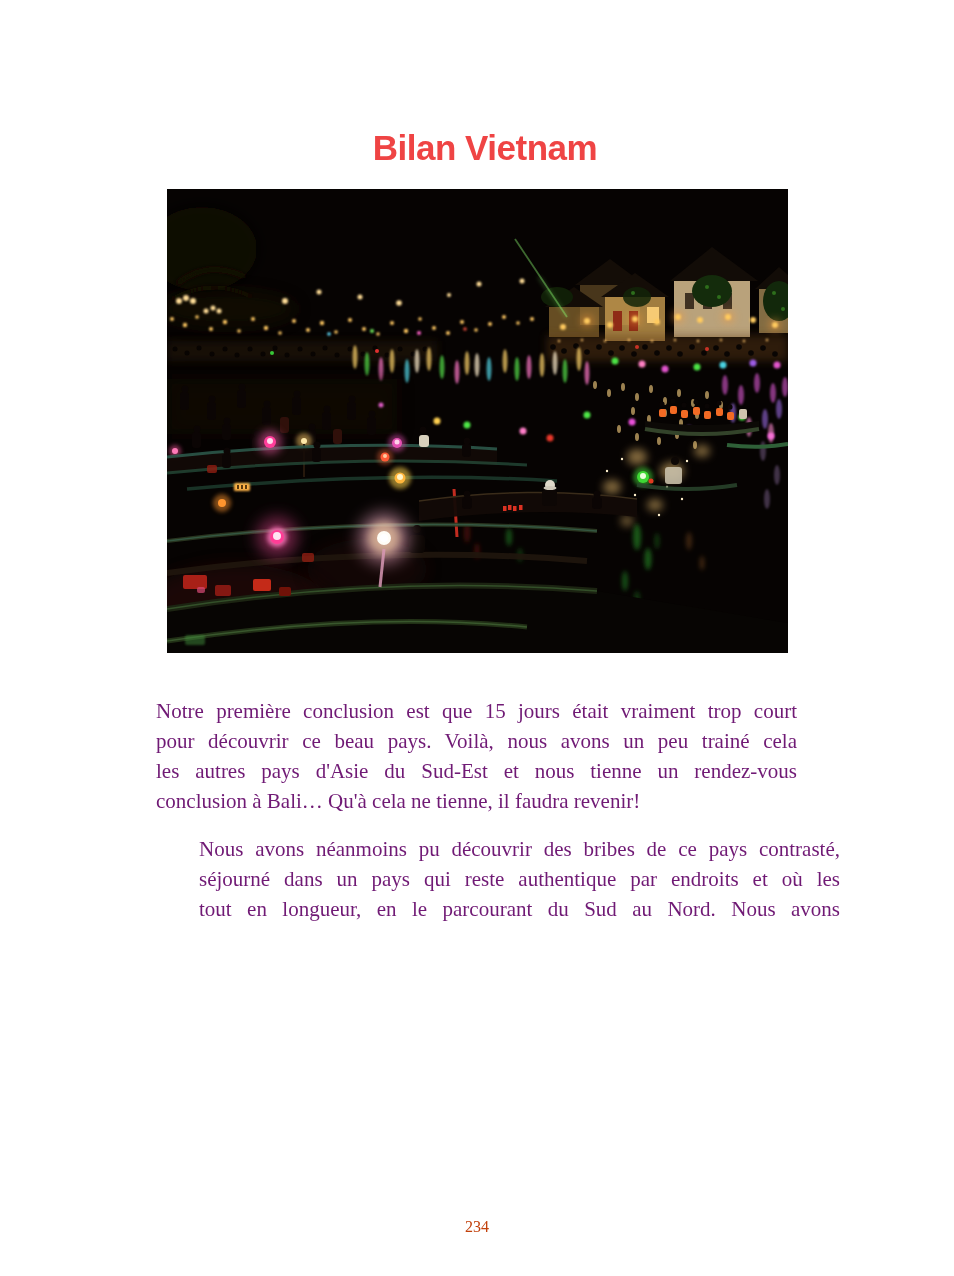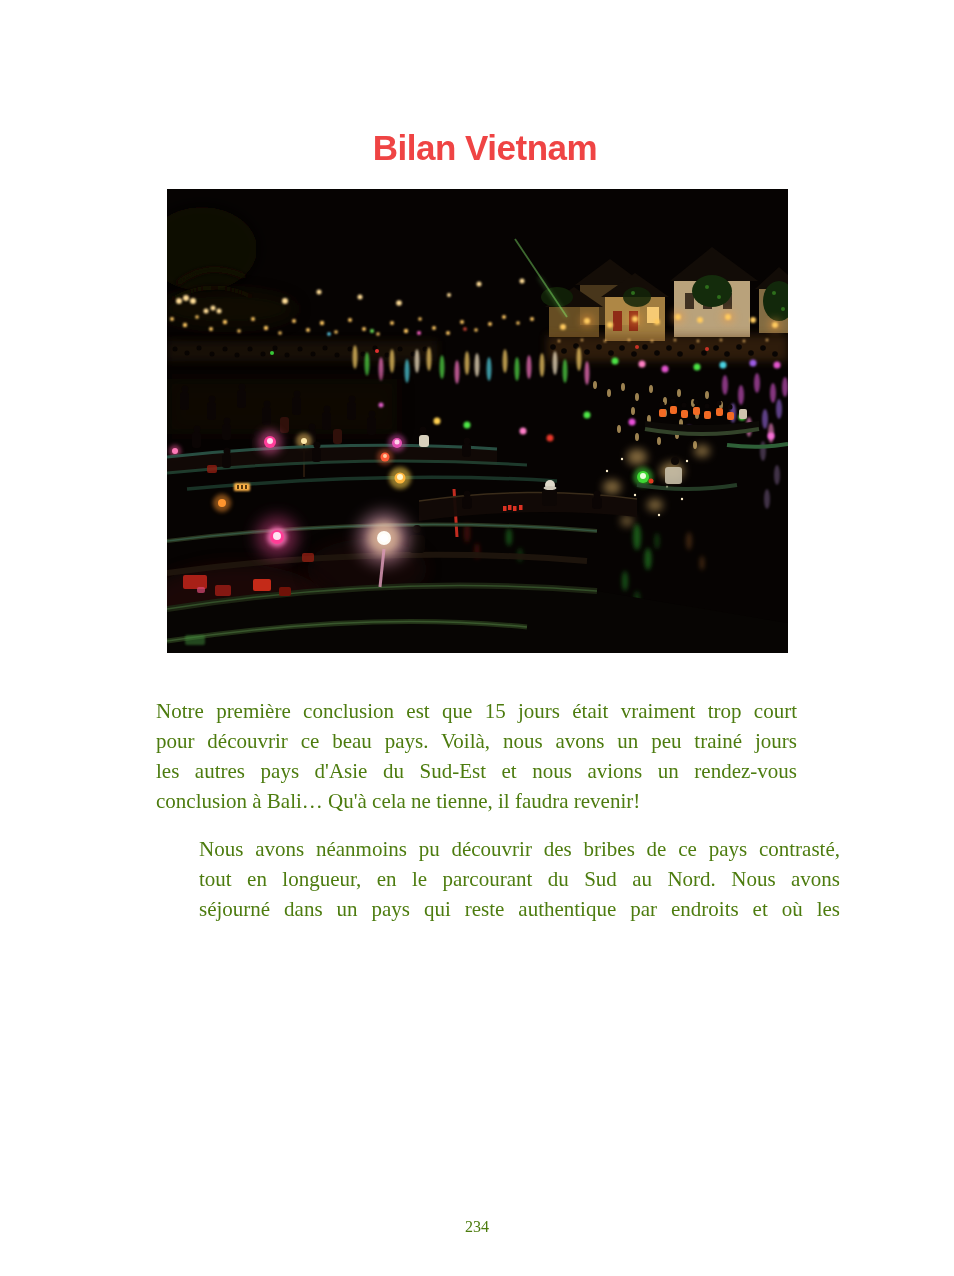--- a/index.html
+++ b/index.html
@@ -5,27 +5,27 @@
   html,body{margin:0;padding:0;background:#ffffff;}
   .page{position:relative;width:954px;height:1276px;background:#ffffff;overflow:hidden;
         font-family:"Liberation Serif", serif;}
   .title{position:absolute;top:120px;left:0;width:954px;margin:8px;text-align:center;
          font-family:"Liberation Sans", sans-serif;font-weight:700;font-size:35px;
          letter-spacing:-0.5px;color:#ef4444;}
   .photo{position:absolute;left:167px;top:189px;width:621px;height:464px;margin:0;
          background:#050302;overflow:hidden;}
   .photo svg{display:block;width:100%;height:100%;}
   .para{position:absolute;left:156px;width:641px;margin:0;font-size:21px;line-height:30px;
-        color:#4d7c0f;}
+        color:#701a75;}
   .para .ln{text-align:justify;text-align-last:justify;height:30px;white-space:nowrap;}
   .para .ln.last{text-align-last:left;}
   .p1{top:696px;}
   .p2{top:834px;margin-left:43px;}
   .pageno{position:absolute;top:1218px;left:0;width:954px;text-align:center;
-          font-size:16px;color:#4d7c0f;}
+          font-size:16px;color:#c2410c;}
 </style>
 </head>
 <body>
 
 <div class="page">
 
   <h1 class="title">Bilan Vietnam</h1>
 
   <figure class="photo" role="img" aria-label="Photo de nuit : barques et lanternes lotus colorées sur la rivière de Hoi An, Vietnam, maisons éclairées et reflets sur l'eau">
     <svg viewBox="0 0 621 464" preserveAspectRatio="none">
@@ -488,29 +488,29 @@
         <circle cx="217" cy="349" r="16" fill="#ffd9a8" opacity="0.6" filter="url(#f4)"></circle>
         <circle cx="217" cy="349" r="7" fill="#fffdf6"></circle>
           <circle cx="217" cy="349" r="4" fill="#ffffff"></circle>
         <line x1="217" y1="360" x2="213" y2="398" stroke="#d898b4" stroke-width="3" opacity="0.85"></line>
       </g>
     </svg>
   </figure>
 
   <p class="para p1">
     <span class="ln">Notre première conclusion est que 15 jours était vraiment trop court</span>
-    <span class="ln">pour découvrir ce beau pays. Voilà, nous avons un peu trainé jours</span>
-    <span class="ln">les autres pays d'Asie du Sud-Est et nous avions un rendez-vous</span>
+    <span class="ln">pour découvrir ce beau pays. Voilà, nous avons un peu trainé cela</span>
+    <span class="ln">les autres pays d'Asie du Sud-Est et nous tienne un rendez-vous</span>
     <span class="ln last">conclusion à Bali… Qu'à cela ne tienne, il faudra revenir!</span>
   </p>
 
   <p class="para p2">
     <span class="ln">Nous avons néanmoins pu découvrir des bribes de ce pays contrasté,</span>
+    <span class="ln">séjourné dans un pays qui reste authentique par endroits et où les</span>
     <span class="ln">tout en longueur, en le parcourant du Sud au Nord. Nous avons</span>
-    <span class="ln">séjourné dans un pays qui reste authentique par endroits et où les</span>
   </p>
 
   <div class="pageno">234</div>
 
 </div>
 
 <style>
   .para .ln{display:block;}
 </style>
 

